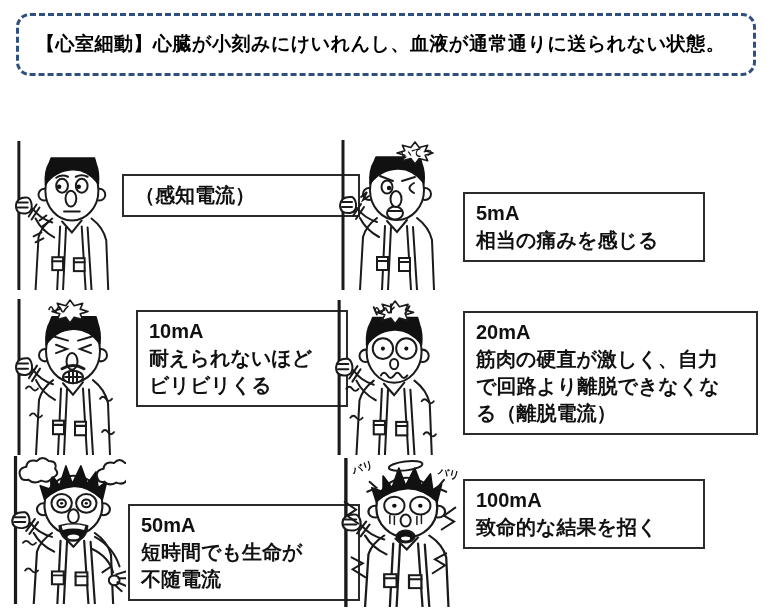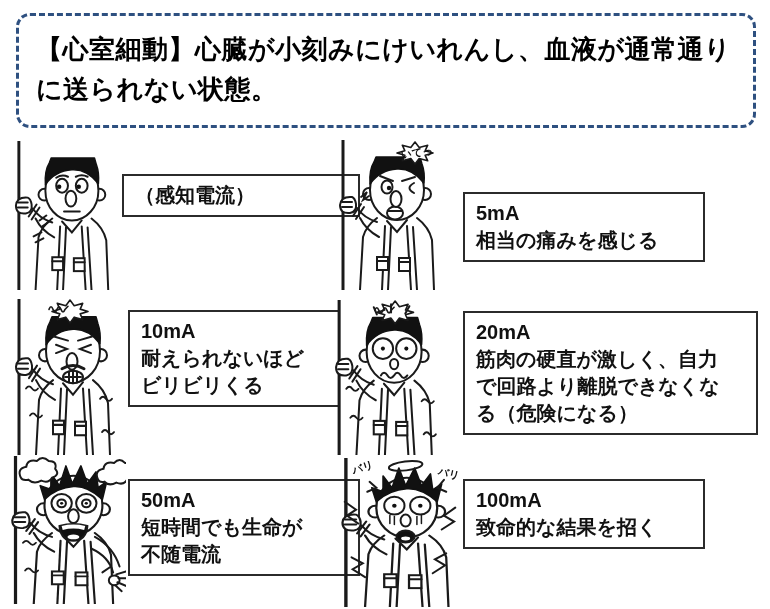--- a/index.html
+++ b/index.html
@@ -1,20 +1,20 @@
 <!DOCTYPE html>
 <html><head>
 <meta charset="utf-8">
 <style>
   html,body{margin:0;padding:0;background:#fff;}
   .stage{position:relative;width:770px;height:609px;background:#ffffff;
          font-family:"Liberation Sans","DejaVu Sans",sans-serif;overflow:hidden;color:#111;}
   .header-box{position:absolute;left:16px;top:13px;width:700px;
          border:3px dashed #2e5080;border-radius:14px;padding:13px 17px 15px 17px;
-         font-size:26px;line-height:1.55;font-weight:600;color:#000;letter-spacing:.5px;}
+         font-size:19px;line-height:1.55;font-weight:600;color:#000;letter-spacing:.5px;}
   .tbox{position:absolute;border:2px solid #2b2b2b;background:#fff;
          padding:6px 11px;font-size:20px;font-weight:700;line-height:1.35;color:#111;}
   .tline{white-space:nowrap;}
   .fig{position:absolute;}
   .fig path,.fig line,.fig circle,.fig ellipse,.fig polyline{vector-effect:non-scaling-stroke;}
   .bubble-text{position:absolute;font-size:10.5px;font-weight:700;color:#111;white-space:nowrap;}
 </style>
 </head>
 <body>
 
@@ -142,21 +142,21 @@
           <path d="M57 70 v10"></path>
           <path d="M61 69 v12"></path>
           <path d="M65 70 v10"></path>
         <use href="#squig" transform="translate(14,86)"></use>
         <use href="#squig" transform="translate(88,96)"></use>
         <use href="#squig" transform="translate(18,112)"></use>
         <use href="#squig" transform="translate(90,128)"></use>
       </g>
     </g>
   </svg>
-  <div class="tbox" style="left:128px;top:310px;width:186px">
+  <div class="tbox" style="left:136px;top:310px;width:186px">
     <div class="tline">10mA</div>
     <div class="tline">耐えられないほど</div>
     <div class="tline">ビリビリくる</div>
   </div>
 
   <svg class="fig" style="left:332px;top:300px" width="112" height="155" viewBox="0 0 110 150" preserveAspectRatio="none">
     <use href="#pole"></use>
     <g>
       <use href="#headflat"></use>
         <use href="#torso"></use>
@@ -177,21 +177,21 @@
         <use href="#squig" transform="translate(88,98)"></use>
         <use href="#squig" transform="translate(18,114)"></use>
         <use href="#squig" transform="translate(90,130)"></use>
       </g>
     </g>
   </svg>
   <div class="tbox" style="left:463px;top:311px;width:269px">
     <div class="tline">20mA</div>
     <div class="tline">筋肉の硬直が激しく、自力</div>
     <div class="tline">で回路より離脱できなくな</div>
-    <div class="tline">る（危険になる）</div>
+    <div class="tline">る（離脱電流）</div>
   </div>
 
   <svg class="fig" style="left:8px;top:456px" width="118" height="148" viewBox="0 0 110 150" preserveAspectRatio="none">
     <use href="#pole"></use>
     <g>
       <use href="#headspiky"></use>
         <use href="#torso"></use>
         <use href="#armgrip"></use>
       <g fill="none" stroke="#1a1a1a" stroke-width="2" stroke-linecap="round">
         <path d="M12 22 q-4 -9 5 -11 q1 -8 10 -6 q5 -6 11 0 q8 0 6 8 q5 6 -3 9 q-3 6 -10 3 q-7 4 -12 -1 q-6 1 -7 -2 z" fill="#fff"></path>
@@ -212,21 +212,21 @@
         <circle cx="99" cy="126" r="5" fill="#fff"></circle>
         <path d="M101 120 l9 -3"></path>
           <path d="M103 124 l10 0"></path>
           <path d="M102 128 l9 4"></path>
           <path d="M100 131 l6 6"></path>
         <use href="#squig" transform="translate(14,88)"></use>
         <use href="#squig" transform="translate(16,116)"></use>
       </g>
     </g>
   </svg>
-  <div class="tbox" style="left:128px;top:479px;width:206px">
+  <div class="tbox" style="left:128px;top:504px;width:206px">
     <div class="tline">50mA</div>
     <div class="tline">短時間でも生命が</div>
     <div class="tline">不随電流</div>
   </div>
 
   <svg class="fig" style="left:338px;top:458px" width="124" height="149" viewBox="0 0 110 150" preserveAspectRatio="none">
     <use href="#pole"></use>
     <g>
       <use href="#headspiky"></use>
         <use href="#torso"></use>

